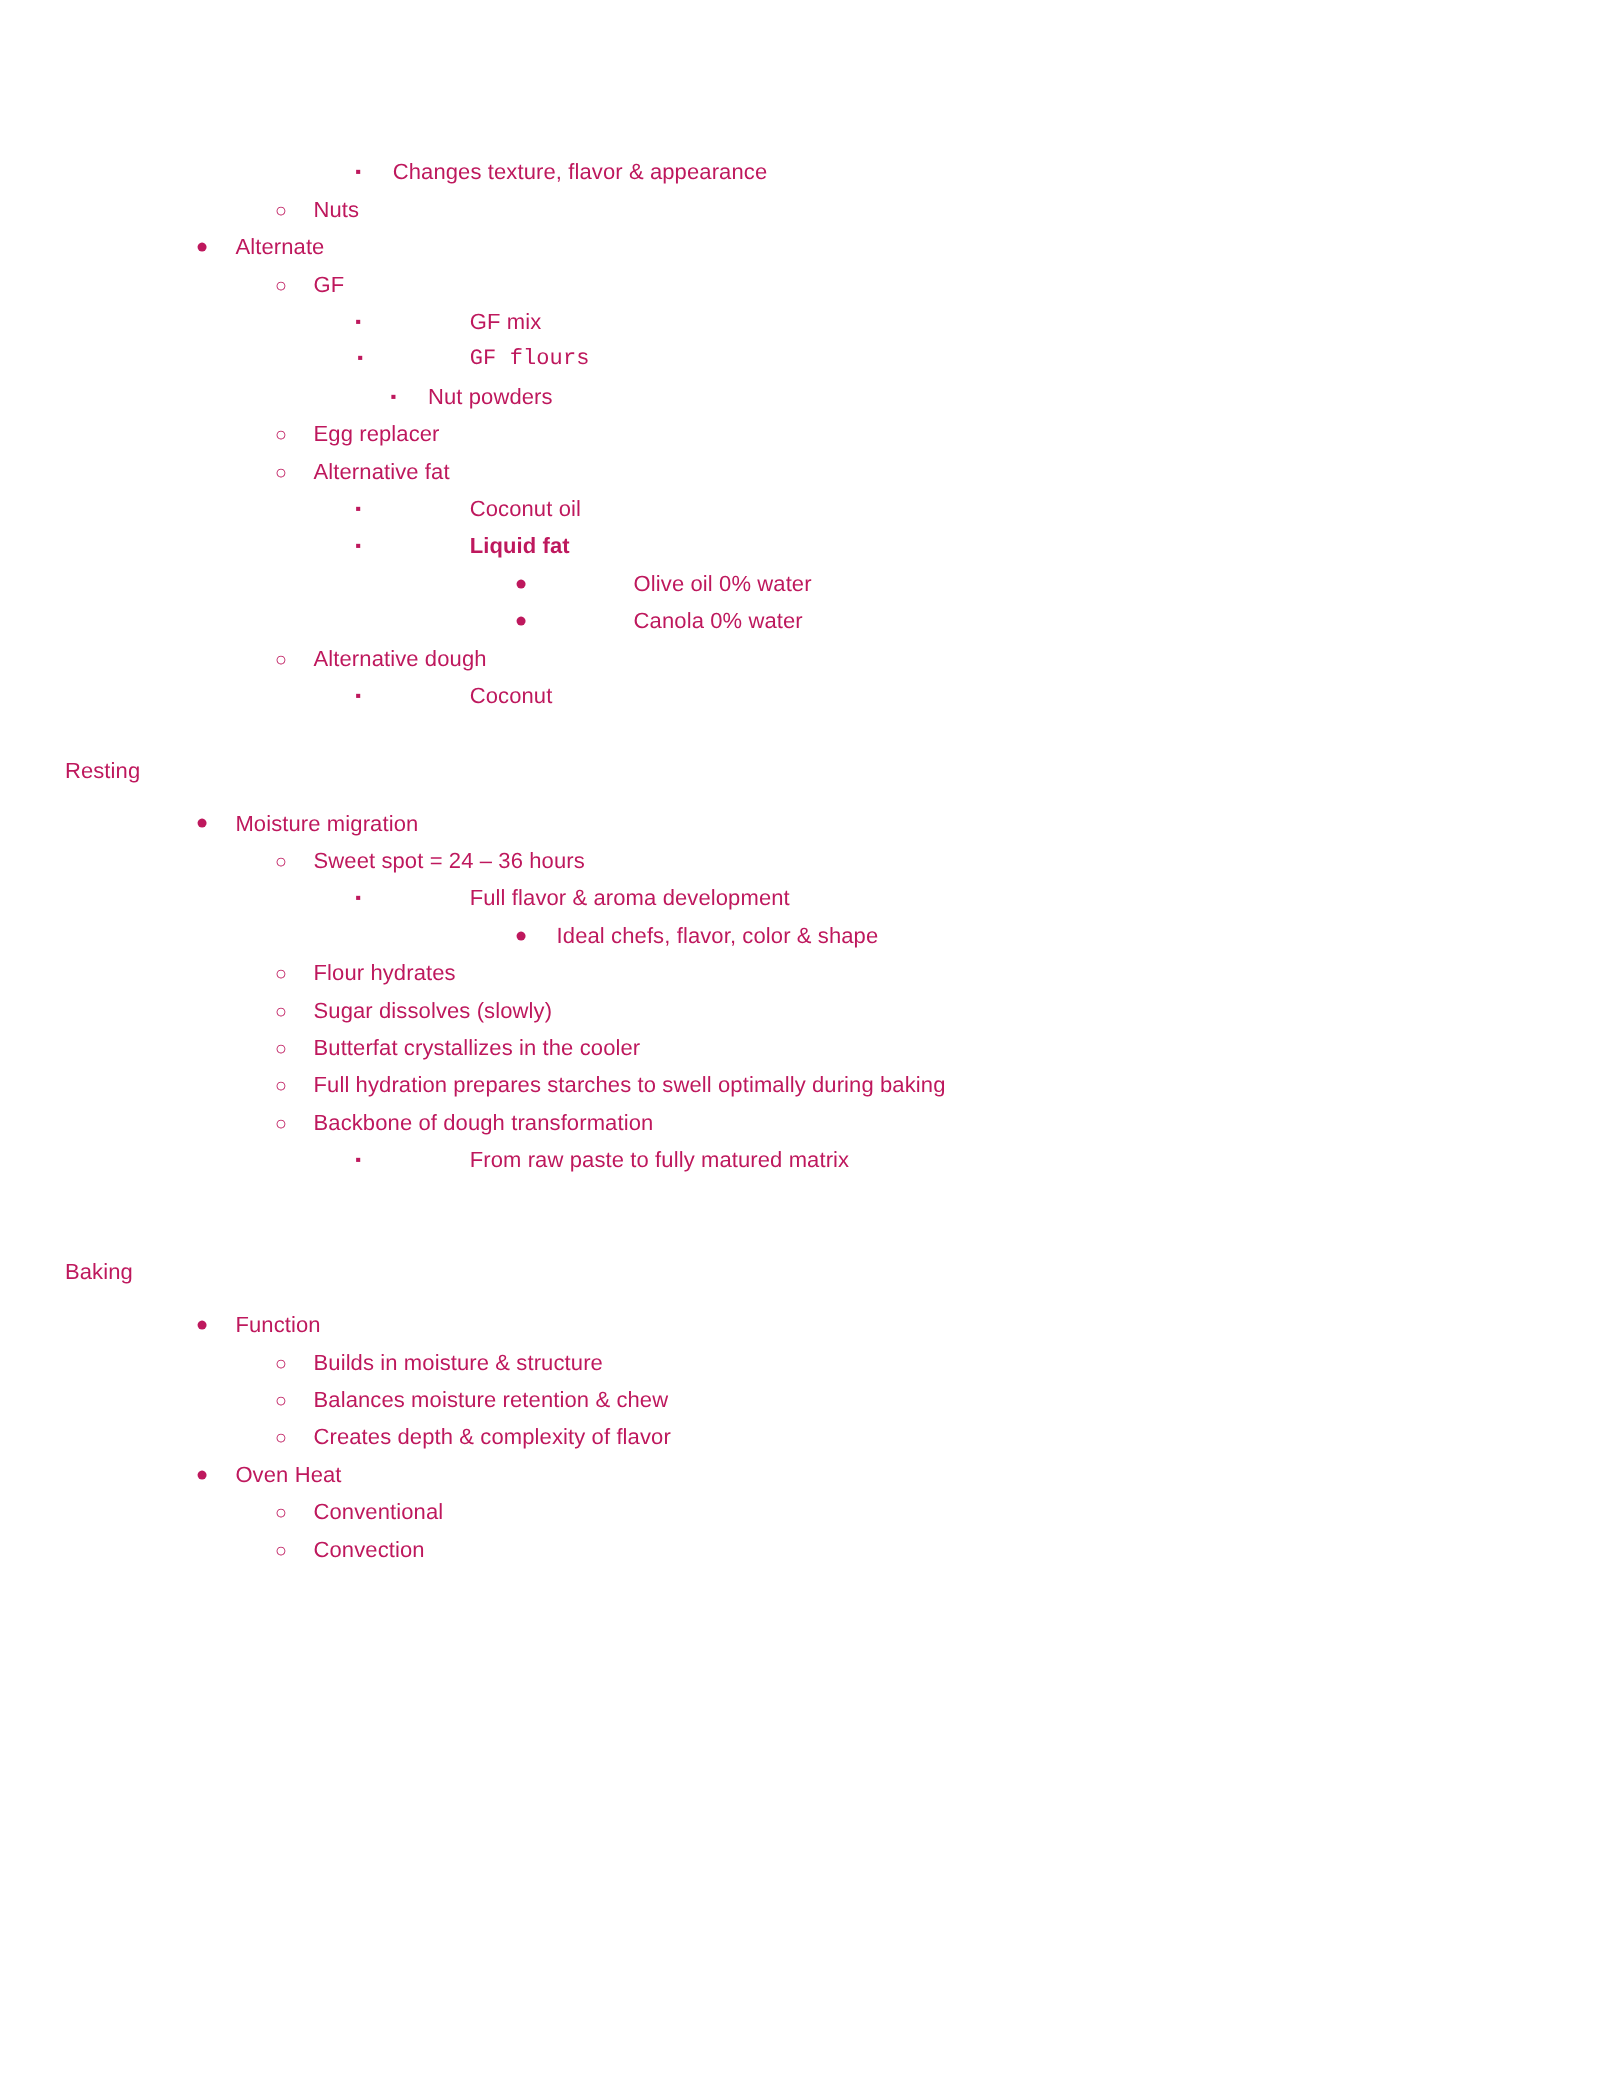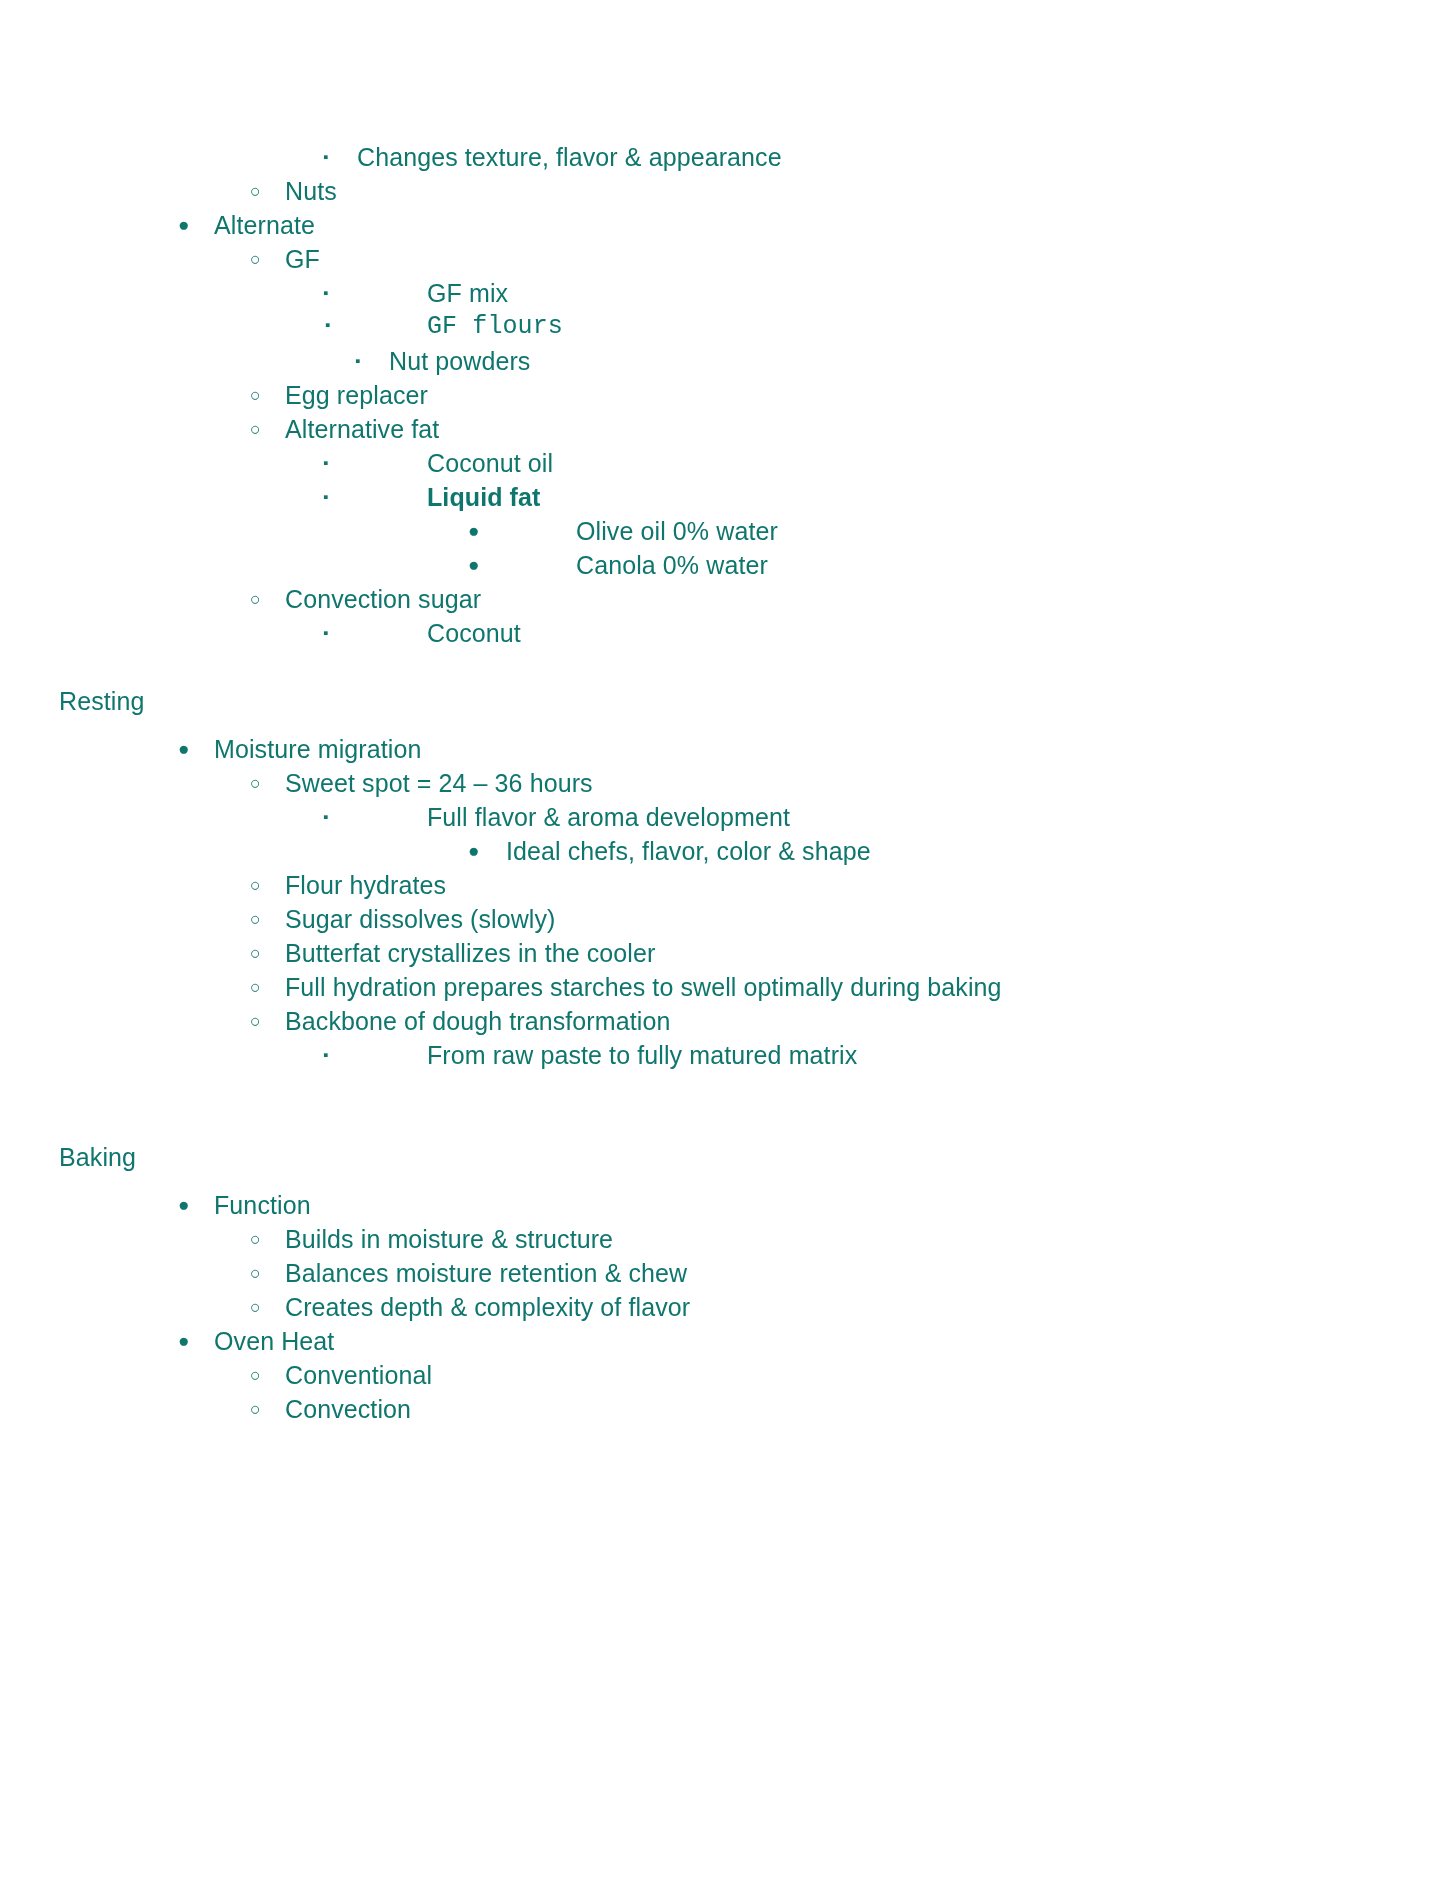--- a/index.html
+++ b/index.html
@@ -24,25 +24,25 @@
   .doc-body {
     position: absolute;
     left: 0;
     top: 0;
     width: 1456px;
   }
 
   
   .para {
     position: relative;
-    font-size: 25px;
+    font-size: 20px;
     line-height: 34px;
     letter-spacing: 0.1px;
     white-space: nowrap;
-    color: #0f766e;
+    color: #be185d;
   }
   .heading {
     padding-left: 59px;
     margin: 0;
   }
   .spacer {
     height: 34px;
   }
   .spacer-sm {
     height: 14px;
@@ -155,21 +155,21 @@
       <span class="txt">Olive oil 0% water</span>
     </div>
 
     <div class="para li lv4b" style="padding-left:70px;">
       <span class="bullet bullet-disc"></span>
       <span class="txt">Canola 0% water</span>
     </div>
 
     <div class="para li lv2">
       <span class="bullet bullet-circle"></span>
-      <span class="txt">Convection sugar</span>
+      <span class="txt">Alternative dough</span>
     </div>
 
     <div class="para li lv3b" style="padding-left:70px;">
       <span class="bullet bullet-square"></span>
       <span class="txt">Coconut</span>
     </div>
 
     <div class="spacer"></div>
 
     <div class="para heading">Resting</div>

